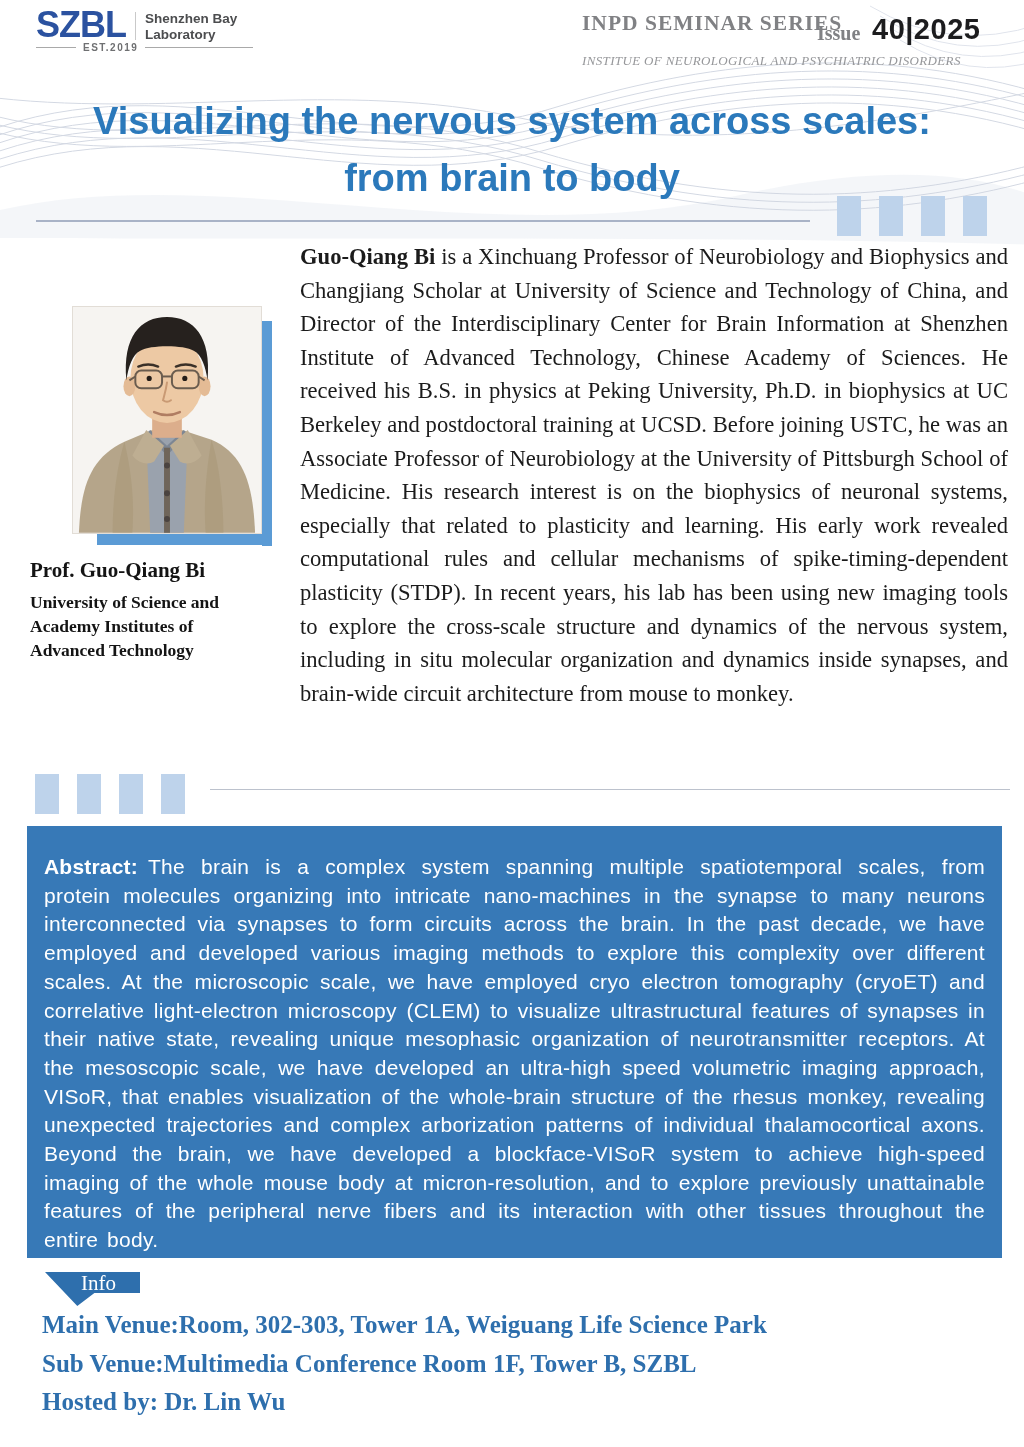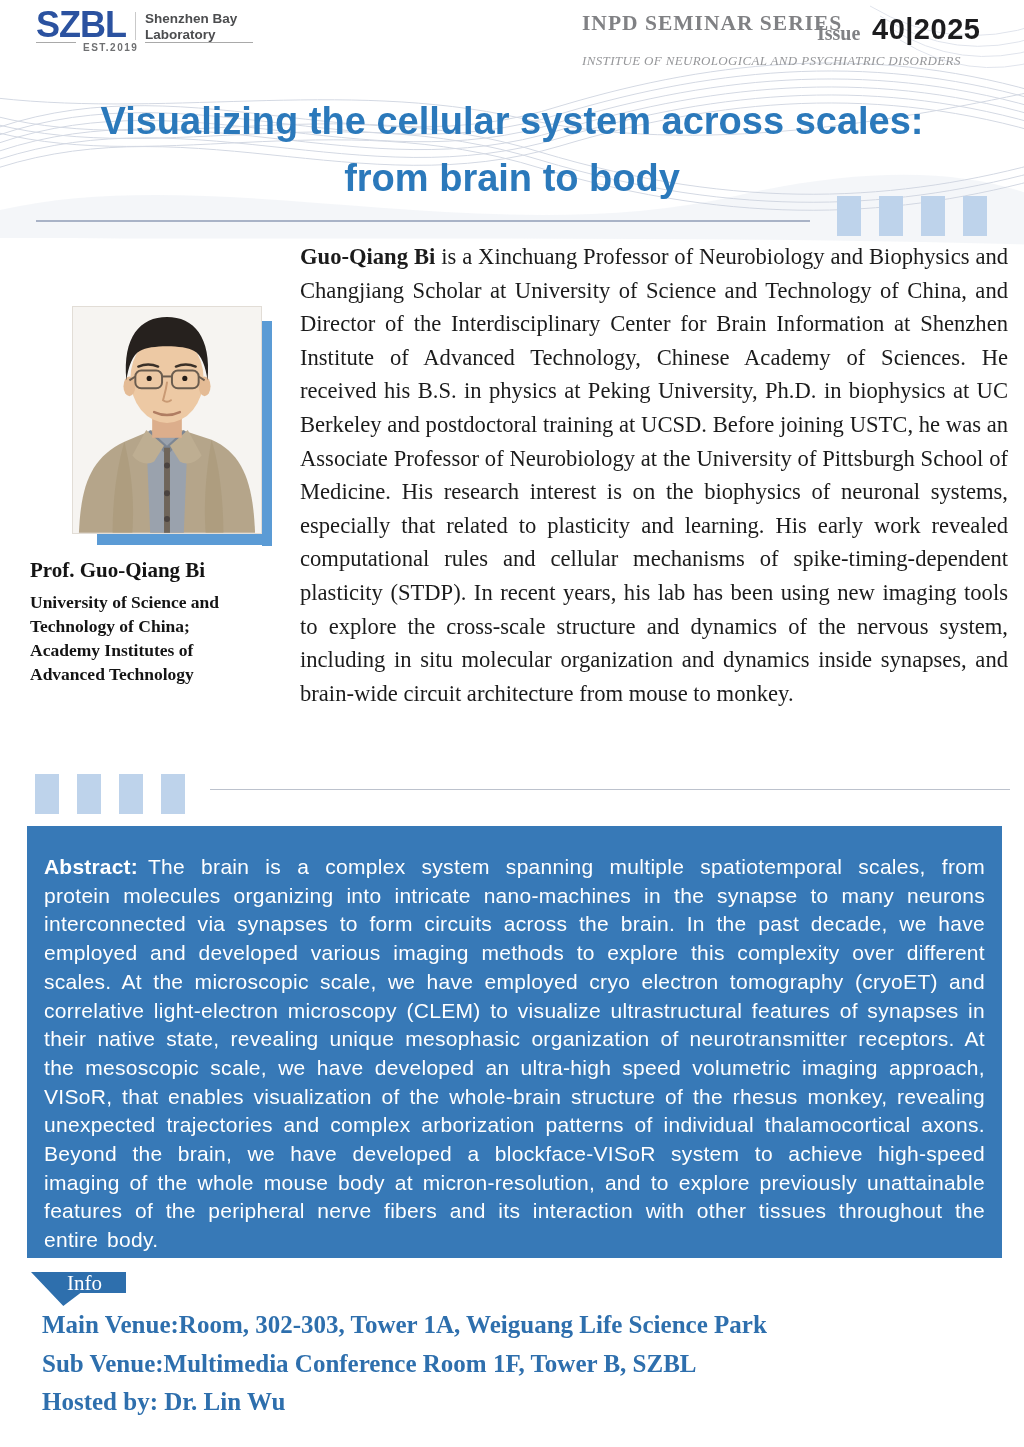--- a/index.html
+++ b/index.html
@@ -14,21 +14,21 @@
   .z { z-index:2; }
 
   
   .logo-row { top:10px; left:36px; display:flex; align-items:flex-start; }
   .logo-acronym {
     font-size:36px; font-weight:800; letter-spacing:-1px;
     color:var(--logo_blue,#2b52a0); line-height:30px;
   }
   .logo-divider { width:1px; height:28px; background:#c9c9c9; margin:2px 9px 0 9px; }
   .logo-name { font-size:13.5px; font-weight:700; color:#4c4d4f; line-height:16px; padding-top:1px; }
-  .logo-est-row { top:42px; left:36px; display:flex; }
+  .logo-est-row { top:42px; left:36px; display:flex; align-items:center; }
   .est-line { height:1px; background:#a9a9a9; }
   .est-left { width:40px; }
   .est-right { width:108px; }
   .logo-est { font-size:10px; letter-spacing:1.5px; color:#6f7072; margin:0 7px; font-weight:600; }
 
   .series-block { top:12px; left:582px; color:#7c7d80; }
   .series-title {
     font-family:"Liberation Serif", serif; font-weight:700;
     font-size:21.5px; letter-spacing:1px; line-height:22px; color:#808184;
   }
@@ -66,21 +66,21 @@
   .bio-rule { top:789px; left:210px; width:800px; height:1px; background:#bcc2cd; }
 
   
   .abstract-box { top:826px; left:27px; width:975px; height:432px;
     background:var(--abstract_bg,#3779b7); color:#ffffff;
     padding:27px 17px 16px 17px; font-size:21px; line-height:28.7px;
     letter-spacing:.3px; word-spacing:2.5px; text-align:justify; }
   .abstract-label { font-weight:700; margin-right:10px; letter-spacing:.2px; }
 
   
-  .info-banner { top:1272px; left:31px; width:95px; height:34px;
+  .info-banner { top:1272px; left:45px; width:95px; height:34px;
     background:var(--info_blue,#2e6fad);
     clip-path:polygon(0 0, 100% 0, 100% 62%, 52% 62%, 34% 100%);
     color:#ffffff; font-family:"Liberation Serif", serif; font-size:21px;
     text-align:center; line-height:22px; padding-left:12px; }
   .info-lines { top:1306px; left:42px; width:960px;
     font-family:"Liberation Serif", serif; font-weight:700;
     font-size:25px; line-height:38.5px; color:var(--info_blue,#2e6fad); }
 </style>
 </head>
 <body>
@@ -123,21 +123,21 @@
     <div class="est-line est-right"></div>
   </div>
 
   <div class="abs series-block z">
     <div class="series-title">INPD SEMINAR SERIES</div>
     <div class="series-subtitle">INSTITUE OF NEUROLOGICAL AND PSYCHIATRIC DISORDERS</div>
   </div>
   <div class="abs issue-label z">Issue</div>
   <div class="abs issue-number z">40|2025</div>
 
-  <div class="abs title-line title-1 z">Visualizing the cellular system across scales:</div>
+  <div class="abs title-line title-1 z">Visualizing the nervous system across scales:</div>
   <div class="abs title-line title-2 z">from brain to body</div>
   <div class="abs title-rule z"></div>
 
   <div class="bar z" style="top:196px;left:837px;"></div>
   <div class="bar z" style="top:196px;left:879px;"></div>
   <div class="bar z" style="top:196px;left:921px;"></div>
   <div class="bar z" style="top:196px;left:963px;"></div>
 
   <div class="abs photo-accent-v z"></div>
   <div class="abs photo-accent-h z"></div>
@@ -170,21 +170,20 @@
       <circle cx="113" cy="72" r="2.6" fill="#241d18"></circle>
       <path d="M95,76 C94,84 92,90 91,94 Q95,97 99,94" stroke="#c99a74" stroke-width="2" fill="none" stroke-linecap="round"></path>
       <path d="M82,106 Q95,112 108,106" stroke="#b07d62" stroke-width="2.5" fill="none" stroke-linecap="round"></path>
     </svg>
   </div>
 
   <div class="abs caption z">
     <div class="caption-name">Prof. Guo-Qiang Bi</div>
     <div class="caption-affil">
       <div>University of Science and</div>
-      <div>Technology of China;</div>
       <div>Academy Institutes of</div>
       <div>Advanced Technology</div>
     </div>
   </div>
 
   <div class="abs bio z"><span class="bio-lead">Guo-Qiang Bi</span><span> is a Xinchuang Professor of Neurobiology and Biophysics and Changjiang Scholar at University of Science and Technology of China, and Director of the Interdisciplinary Center for Brain Information at Shenzhen Institute of Advanced Technology, Chinese Academy of Sciences. He received his B.S. in physics at Peking University, Ph.D. in biophysics at UC Berkeley and postdoctoral training at UCSD. Before joining USTC, he was an Associate Professor of Neurobiology at the University of Pittsburgh School of Medicine. His research interest is on the biophysics of neuronal systems, especially that related to plasticity and learning. His early work revealed computational rules and cellular mechanisms of spike-timing-dependent plasticity (STDP). In recent years, his lab has been using new imaging tools to explore the cross-scale structure and dynamics of the nervous system, including in situ molecular organization and dynamics inside synapses, and brain-wide circuit architecture from mouse to monkey.</span></div>
   <div class="abs bio-rule z"></div>
 
   <div class="bar z" style="top:774px;left:35px;"></div>
   <div class="bar z" style="top:774px;left:77px;"></div>

